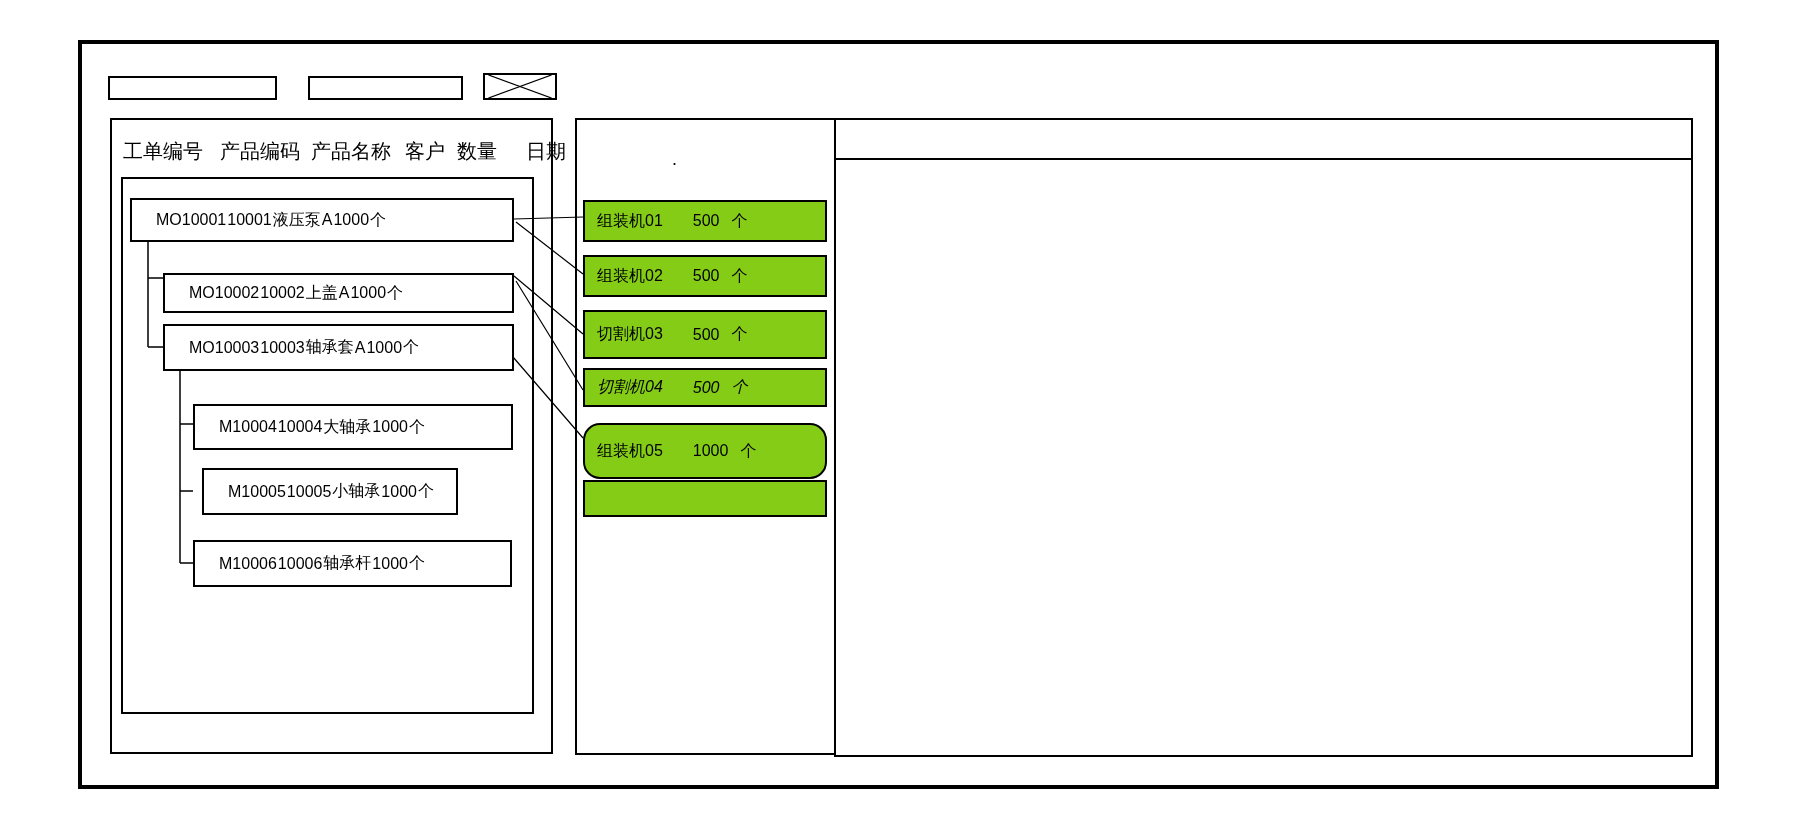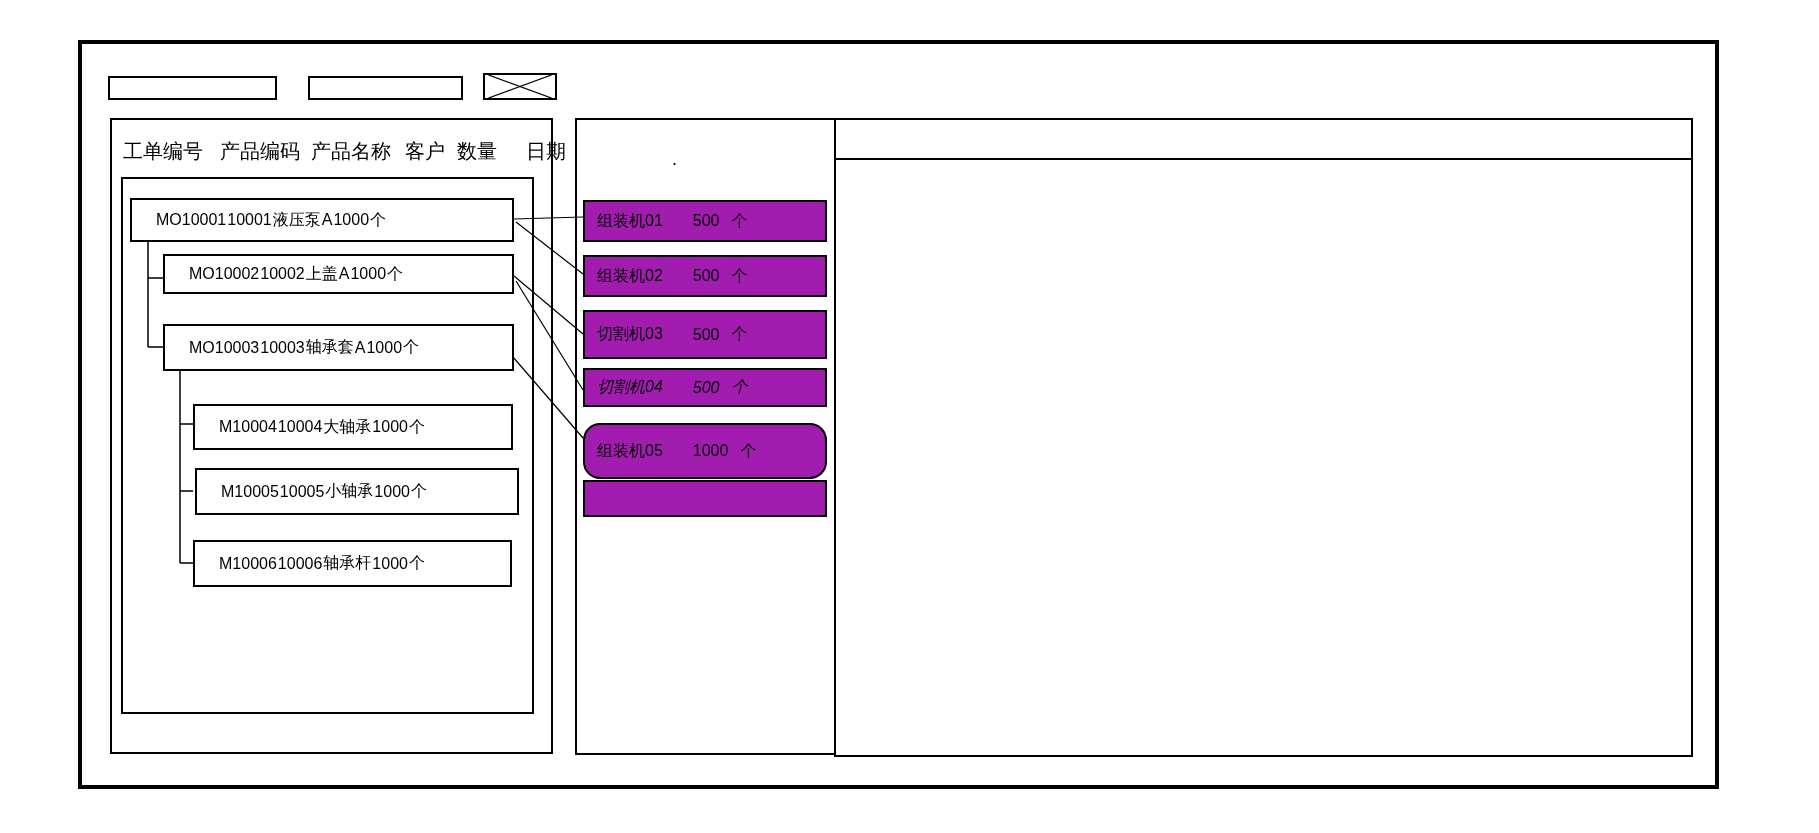--- a/index.html
+++ b/index.html
@@ -23,21 +23,21 @@
   .middle-panel { left:575px; top:118px; width:261px; height:637px; }
   .right-panel  { left:834px; top:118px; width:859px; height:639px; }
   .right-header { left:0; top:0; right:0; height:38px; border-bottom:2px solid #000; position:absolute; }
 
   .col-headers { left:123px; top:141px; height:20px; display:flex; align-items:center;
                  font-size:20px; white-space:pre; }
   .col-headers span { display:inline-block; }
 
   .tree-box { border:2px solid #000; background:#fff; display:flex; align-items:center;
               padding-left:24px; gap:1px; font-size:16px; white-space:pre; z-index:3; }
-  .machine-box { border:2px solid #000; background:#a21caf; display:flex; align-items:center;
+  .machine-box { border:2px solid #000; background:#84cc16; display:flex; align-items:center;
               padding-left:12px; font-size:16px; white-space:pre; z-index:3;text-align:center; }
   .machine-box .m-qty  { margin-left:30px; }
   .machine-box .m-unit { margin-left:12px; }
 
   .panel-dot { left:672px; top:150px; font-size:18px; line-height:18px; }
 
   svg.overlay { position:absolute; left:0; top:0; width:1819px; height:833px;
                 pointer-events:none; z-index:2; }
 </style>
 </head>
@@ -52,24 +52,24 @@
     <line x1="0" y1="0" x2="74" y2="27" stroke="#000" stroke-width="1.5"></line>
     <line x1="74" y1="0" x2="0" y2="27" stroke="#000" stroke-width="1.5"></line>
   </svg>
 </div>
 
 <div class="abs panel left-panel"></div>
 <div class="abs col-headers"><span style="margin-right: 17px;">工单编号</span><span style="margin-right: 11px;">产品编码</span><span style="margin-right: 14px;">产品名称</span><span style="margin-right: 12px;">客户</span><span style="margin-right: 29px;">数量</span><span>日期</span></div>
 <div class="abs panel tree-panel"></div>
 <div id="tree-rows">
     <div class="abs tree-box" style="left: 130px; top: 198px; width: 384px; height: 44px;"><span>MO10001</span><span>10001</span><span>液压泵</span><span>A</span><span>1000</span><span>个</span></div>
-    <div class="abs tree-box" style="left: 163px; top: 254px; width: 351px; height: 40px;"><span>MO10002</span><span>10002</span><span>上盖</span><span>A</span><span>1000</span><span>个</span></div>
+    <div class="abs tree-box" style="left: 163px; top: 273px; width: 351px; height: 40px;"><span>MO10002</span><span>10002</span><span>上盖</span><span>A</span><span>1000</span><span>个</span></div>
     <div class="abs tree-box" style="left: 163px; top: 324px; width: 351px; height: 47px;"><span>MO10003</span><span>10003</span><span>轴承套</span><span>A</span><span>1000</span><span>个</span></div>
     <div class="abs tree-box" style="left: 193px; top: 404px; width: 320px; height: 46px;"><span>M10004</span><span>10004</span><span>大轴承</span><span>1000</span><span>个</span></div>
-    <div class="abs tree-box" style="left: 195px; top: 468px; width: 324px; height: 47px;"><span>M10005</span><span>10005</span><span>小轴承</span><span>1000</span><span>个</span></div>
+    <div class="abs tree-box" style="left: 202px; top: 468px; width: 256px; height: 47px;"><span>M10005</span><span>10005</span><span>小轴承</span><span>1000</span><span>个</span></div>
     <div class="abs tree-box" style="left: 193px; top: 540px; width: 319px; height: 47px;"><span>M10006</span><span>10006</span><span>轴承杆</span><span>1000</span><span>个</span></div>
   </div>
 
 <div class="abs panel middle-panel"></div>
 <span class="abs panel-dot">.</span>
 <div id="machine-rows">
     <div class="abs machine-box" style="left: 583px; top: 200px; width: 244px; height: 42px;"><span>组装机01</span><span class="m-qty">500</span><span class="m-unit">个</span></div>
     <div class="abs machine-box" style="left: 583px; top: 255px; width: 244px; height: 42px;"><span>组装机02</span><span class="m-qty">500</span><span class="m-unit">个</span></div>
     <div class="abs machine-box" style="left: 583px; top: 310px; width: 244px; height: 49px;"><span>切割机03</span><span class="m-qty">500</span><span class="m-unit">个</span></div>
     <div class="abs machine-box" style="left: 583px; top: 368px; width: 244px; height: 39px; font-style: italic;"><span>切割机04</span><span class="m-qty">500</span><span class="m-unit">个</span></div>

